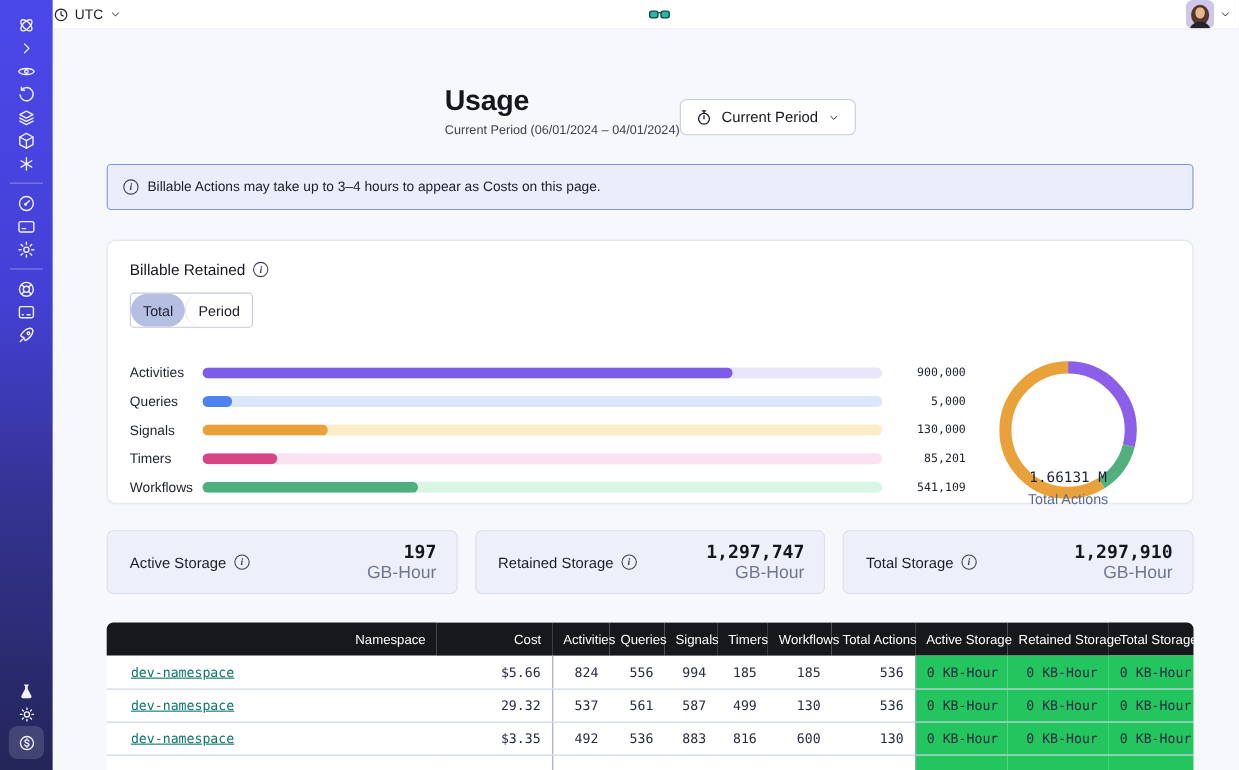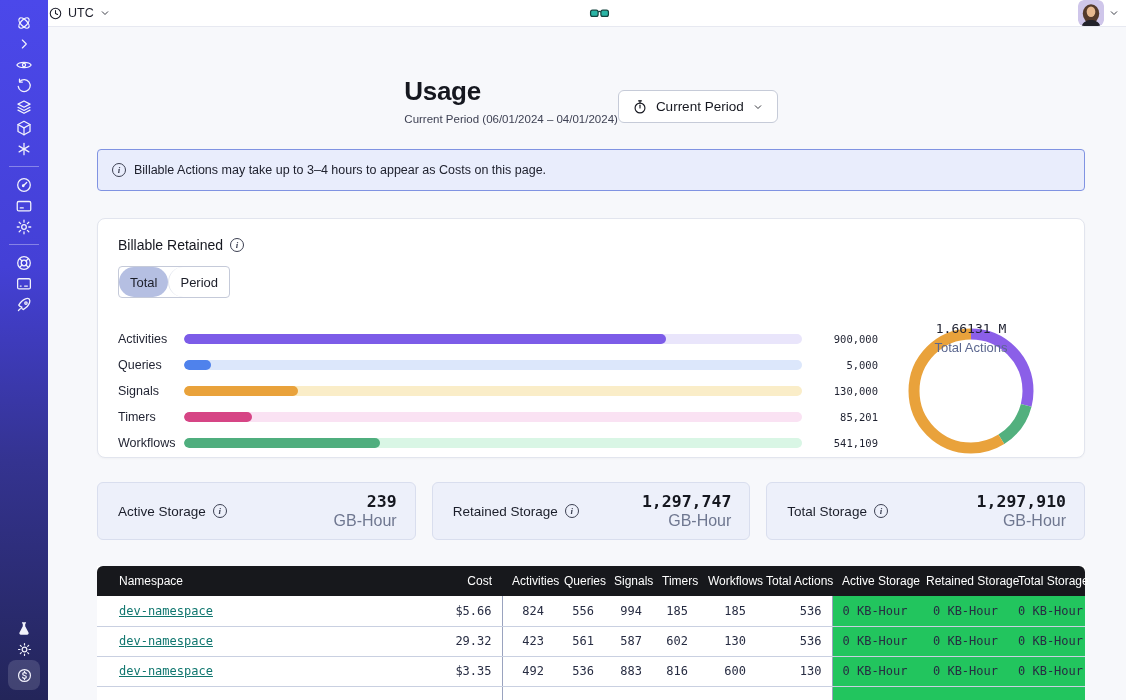--- a/index.html
+++ b/index.html
@@ -55,40 +55,40 @@
   .chart-zone { display:flex; margin-top:23px; align-items:center; }
   .bars { flex:1 1 auto; }
   .bar-row { display:flex; align-items:center; height:16px; margin-bottom:10px; }
   .bar-row:last-child { margin-bottom:0; }
   .bar-label { width:66px; font-size:12.5px; color:#1e2130; flex:0 0 66px; }
   .bar-track { flex:1 1 auto; height:10px; border-radius:5px; position:relative; overflow:hidden; }
   .bar-fill { position:absolute; left:0; top:0; bottom:0; border-radius:5px; }
   .bar-value { width:62px; flex:0 0 62px; text-align:right; font-family:"DejaVu Sans Mono", monospace;
     font-size:10.5px; color:#1e2130; margin-left:14px; }
 
-  .donut-wrap { flex:0 0 186px; display:flex; align-items:flex-start; justify-content:center; position:relative; }
+  .donut-wrap { flex:0 0 186px; display:flex; align-items:flex-end; justify-content:center; position:relative; }
   .donut-center { position:absolute; text-align:center; }
   .donut-value { font-family:"DejaVu Sans Mono", monospace; font-size:13px; color:#1e2130; }
   .donut-label { font-size:13px; color:#5b678f; margin-top:4px; }
 
   
   .stat-row { margin-top:24px; display:flex; gap:16px; }
   .stat-card { flex:1 1 0; background:#edf0fa; border:1px solid #d9deee; border-radius:6px; height:58px;
     display:flex; align-items:center; justify-content:space-between; padding:0 18px 0 20px; }
   .stat-label { display:flex; align-items:center; gap:7px; font-size:13.5px; color:#1b1e2a; }
   .stat-right { text-align:right; }
   .stat-value { font-family:"DejaVu Sans Mono", monospace; font-size:16.5px; font-weight:700; color:#15171f; }
   .stat-unit { font-size:16px; color:#6f7790; margin-top:1px; }
 
   
   .usage-table { margin-top:26px; width:100%; border-collapse:collapse; table-layout:fixed;
     background:#fff; }
   .usage-table thead th { background:#17181c; color:#fff; font-size:12px; font-weight:500;
     height:30px; padding:0 10px; text-align:right; white-space:nowrap; }
-  .usage-table thead th:first-child { text-align:left; padding-left:22px; border-top-left-radius:6px; }
+  .usage-table thead th:first-child { text-align:right; padding-left:22px; border-top-left-radius:6px; }
   .usage-table thead th:last-child { border-top-right-radius:6px; }
   .usage-table td { font-family:"DejaVu Sans Mono", monospace; font-size:12px; color:#272c42;
     height:30px; padding:0 10px; text-align:right; border-bottom:1px solid #c9d0e1; white-space:nowrap; }
   .usage-table td:first-child { text-align:left; padding-left:22px; }
   .usage-table td.v-sep, .usage-table th.v-sep { border-left:1px solid #9aa3bf; }
   .usage-table td.storage-col { background:#22c55e; }
   .ns-link { color:#0f766e; text-decoration:underline; cursor:pointer; }
 
   .circle-i { width:14px; height:14px; border:1.2px solid #3c4052; border-radius:50%;
     display:inline-flex; align-items:center; justify-content:center; font-size:9px; font-weight:700;
@@ -335,21 +335,21 @@
             <div class="donut-label">Total Actions</div>
           </div>
         </div>
       </div>
     </section>
 
     <div class="stat-row" id="stat-row">
         <div class="stat-card">
           <span class="stat-label">Active Storage <span class="circle-i">i</span></span>
           <span class="stat-right">
-            <div class="stat-value">239</div>
+            <div class="stat-value">197</div>
             <div class="stat-unit">GB-Hour</div>
           </span>
         </div>
         <div class="stat-card">
           <span class="stat-label">Retained Storage <span class="circle-i">i</span></span>
           <span class="stat-right">
             <div class="stat-value">1,297,747</div>
             <div class="stat-unit">GB-Hour</div>
           </span>
         </div>
@@ -401,24 +401,24 @@
             <td>185</td>
             <td>185</td>
             <td>536</td>
             <td class="v-sep storage-col">0 KB-Hour</td>
             <td class="storage-col">0 KB-Hour</td>
             <td class="storage-col">0 KB-Hour</td>
           </tr>
           <tr>
             <td><span class="ns-link">dev-namespace</span></td>
             <td>29.32</td>
-            <td class="v-sep">423</td>
+            <td class="v-sep">537</td>
             <td>561</td>
             <td>587</td>
-            <td>602</td>
+            <td>499</td>
             <td>130</td>
             <td>536</td>
             <td class="v-sep storage-col">0 KB-Hour</td>
             <td class="storage-col">0 KB-Hour</td>
             <td class="storage-col">0 KB-Hour</td>
           </tr>
           <tr>
             <td><span class="ns-link">dev-namespace</span></td>
             <td>$3.35</td>
             <td class="v-sep">492</td>

